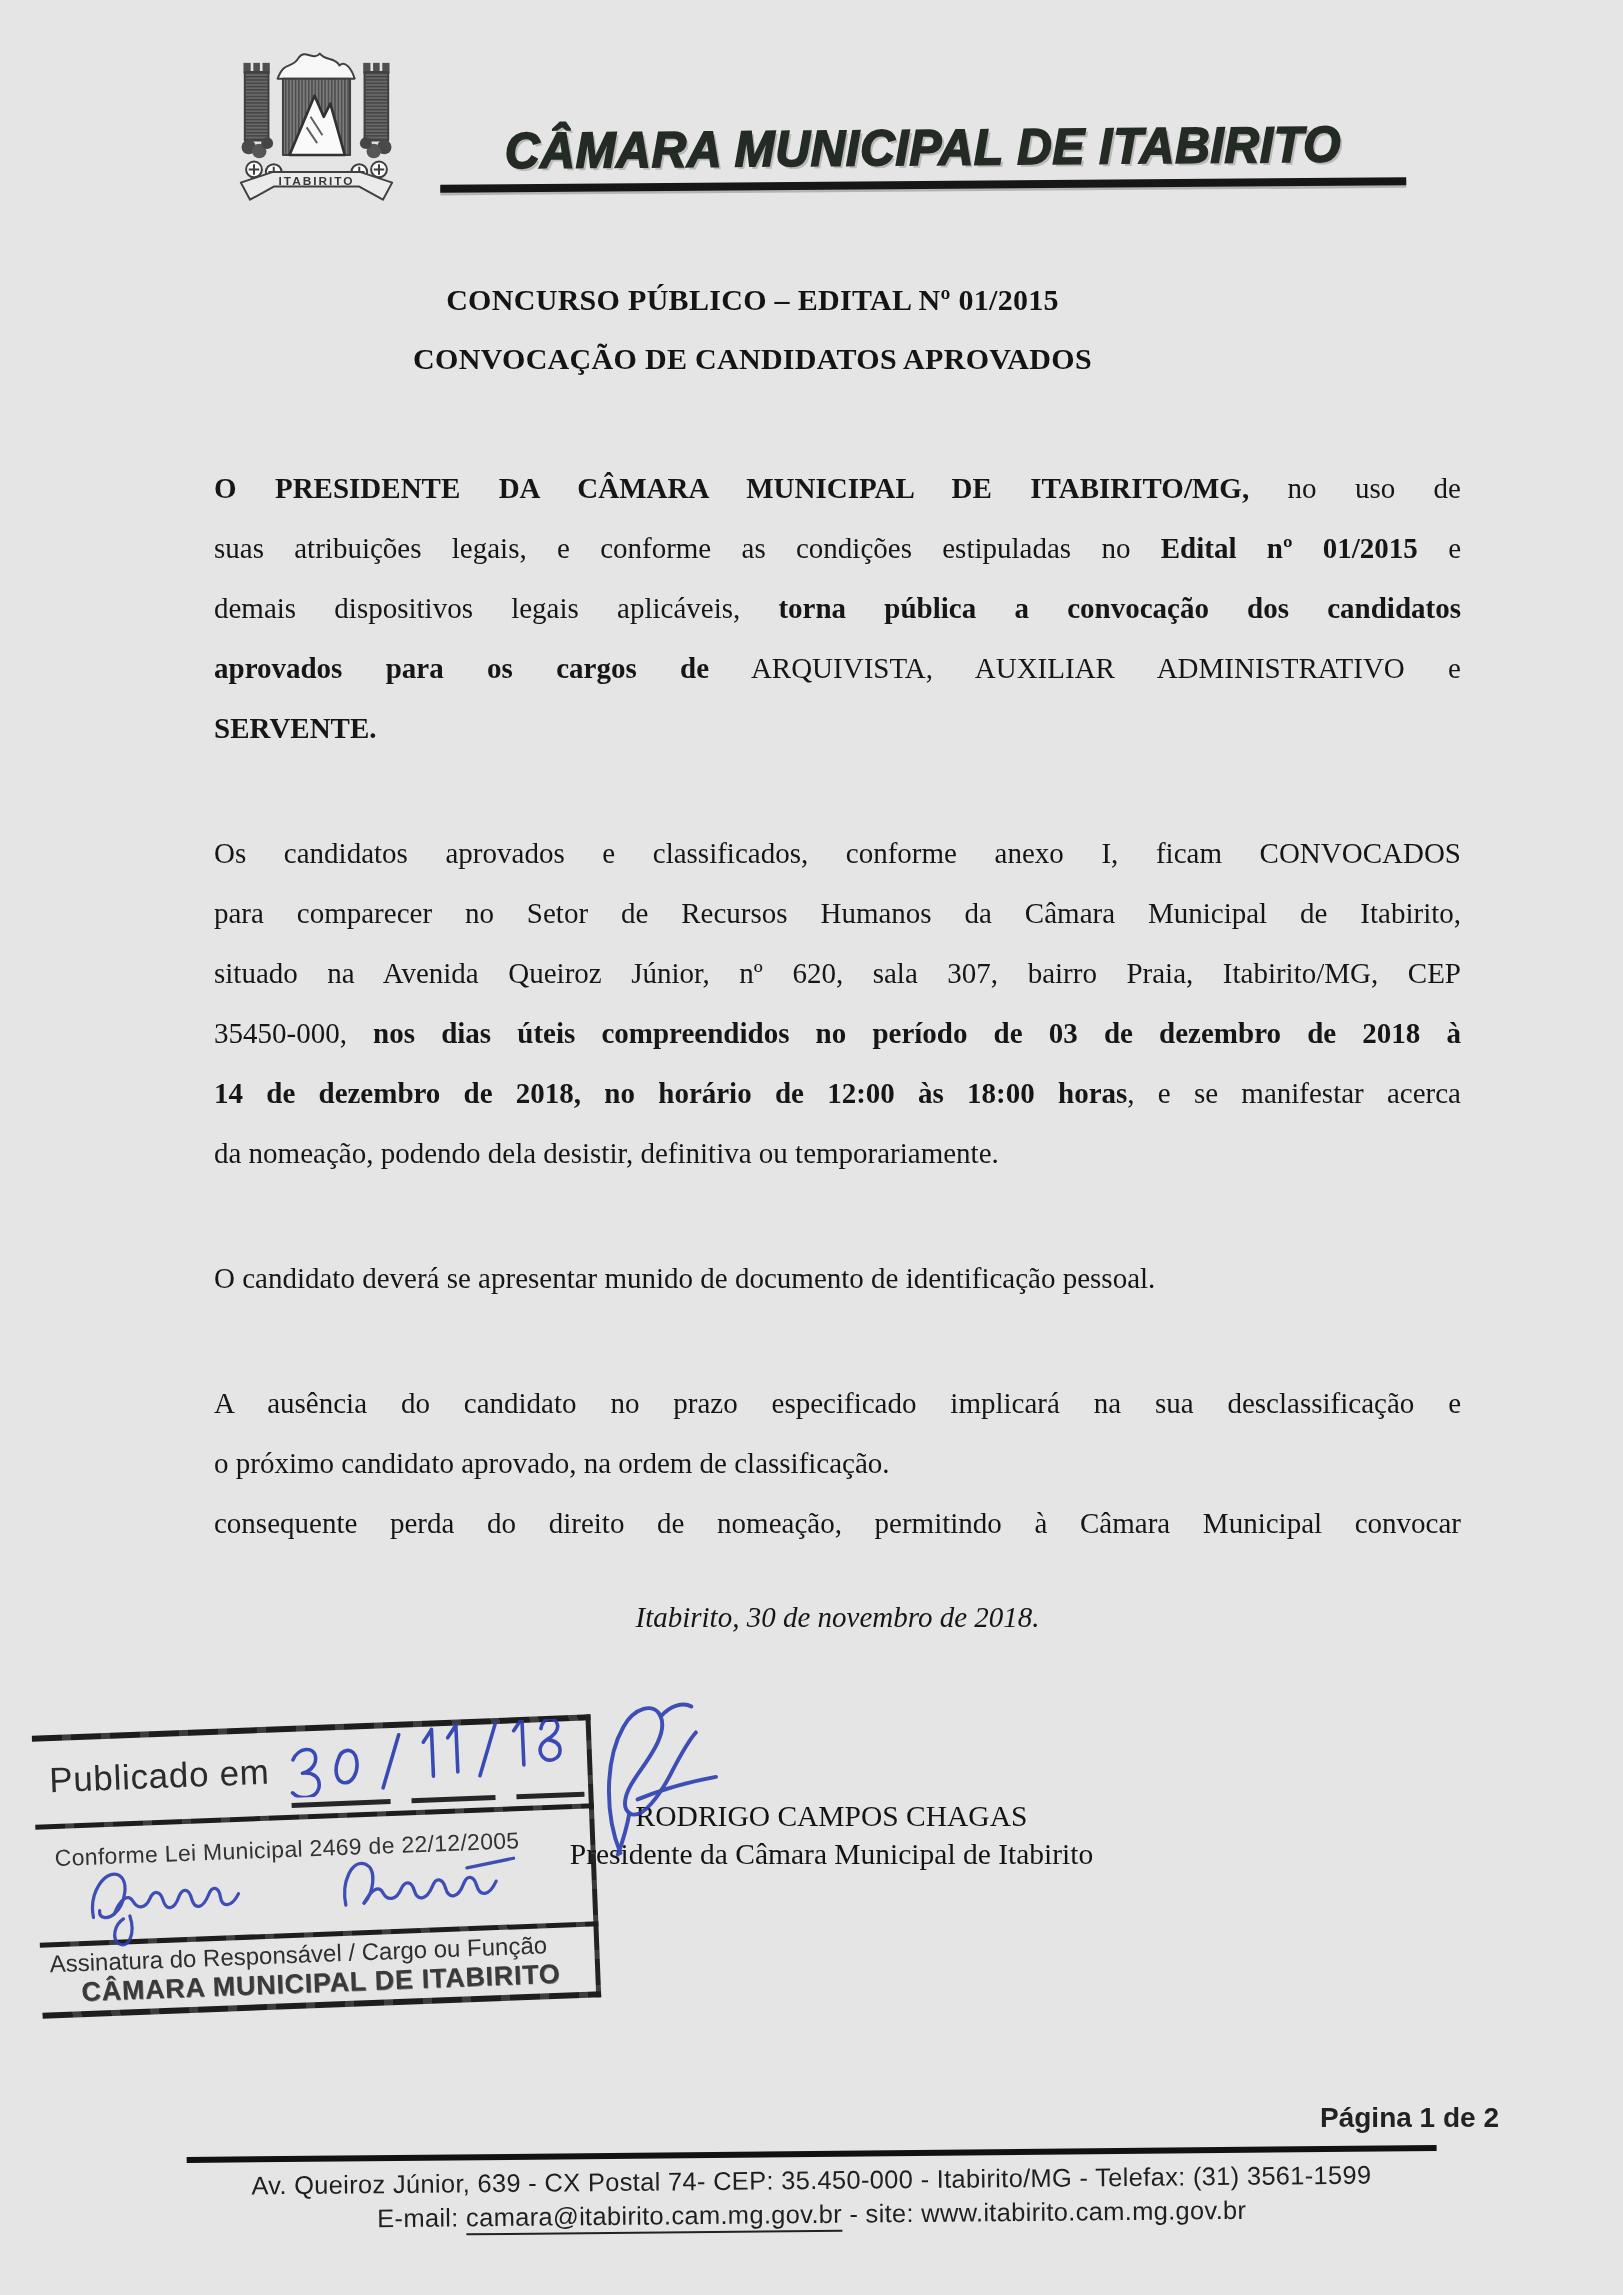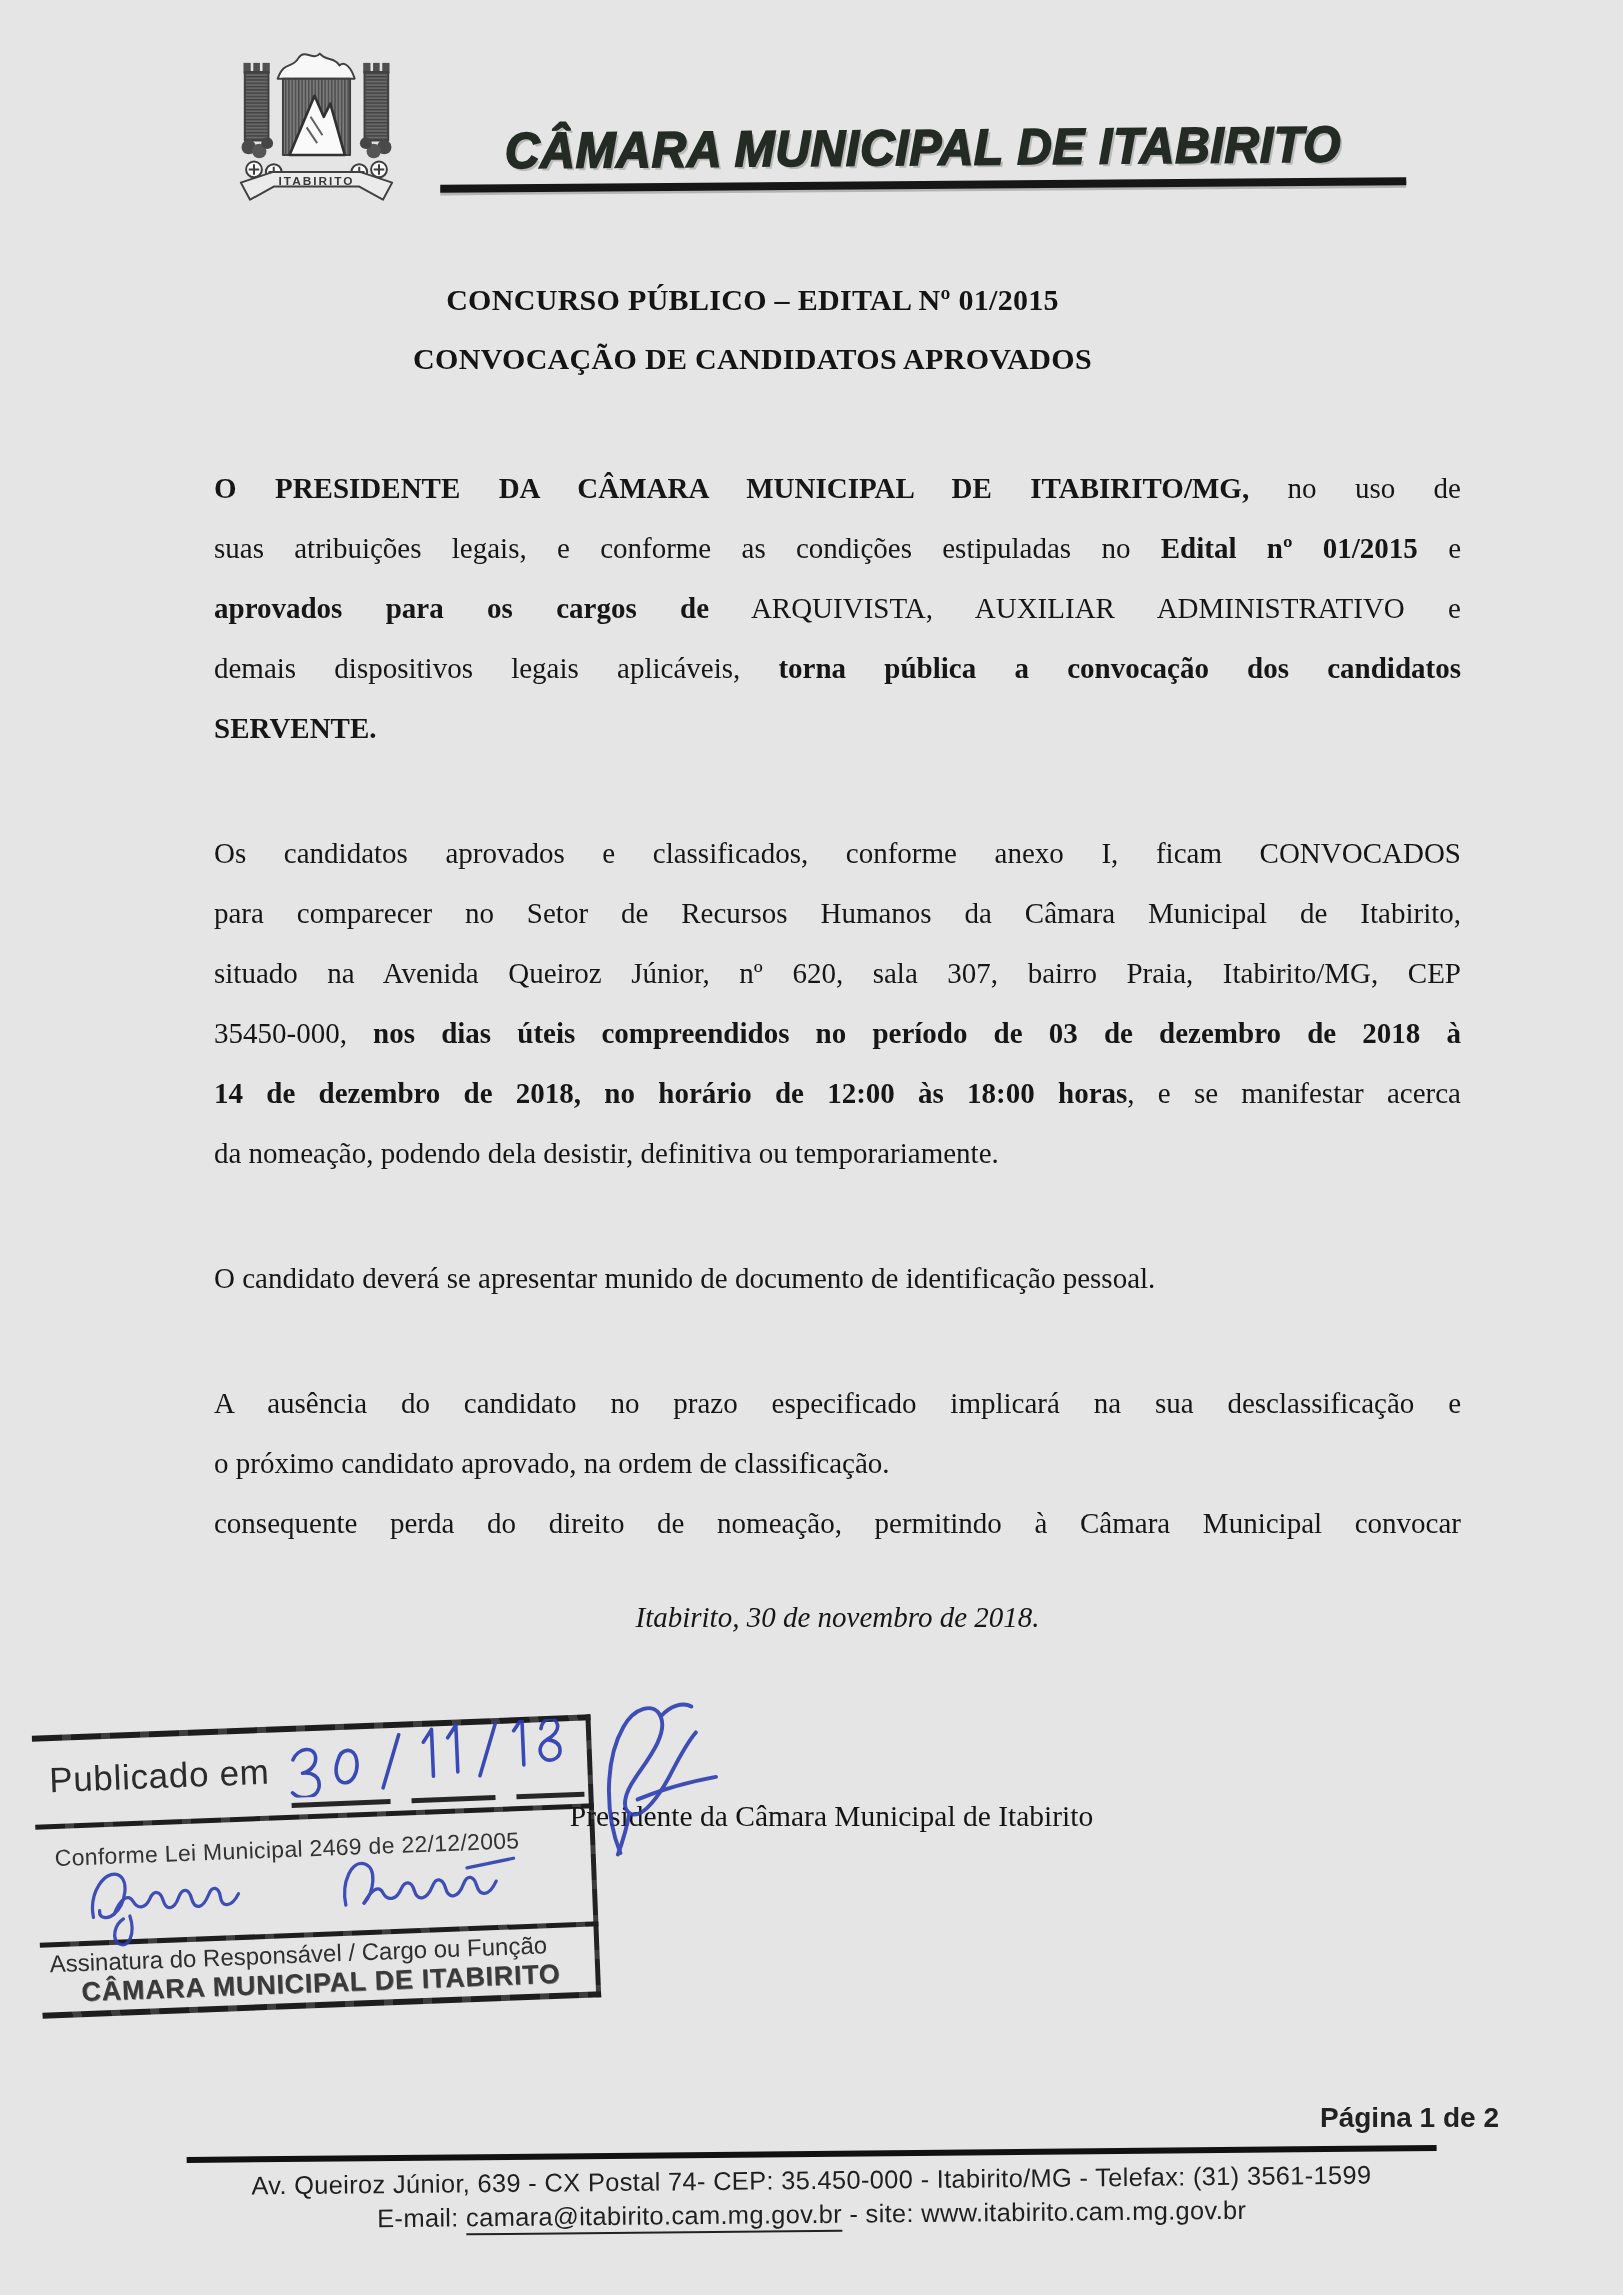--- a/index.html
+++ b/index.html
@@ -129,22 +129,22 @@
   <div class="title">
     <div>CONCURSO PÚBLICO – EDITAL Nº 01/2015</div>
     <div>CONVOCAÇÃO DE CANDIDATOS APROVADOS</div>
   </div>
 
   <div class="bodytext">
 
     <div class="para">
       <div class="jl"><b>O PRESIDENTE DA CÂMARA MUNICIPAL DE ITABIRITO/MG,</b><span> no uso de</span></div>
       <div class="jl"><span>suas atribuições legais, e conforme as condições estipuladas no</span><b> Edital nº 01/2015</b><span> e</span></div>
+      <div class="jl"><span>demais dispositivos legais aplicáveis,</span><b> torna pública a convocação dos candidatos</b></div>
       <div class="jl"><b>aprovados para os cargos de</b><span> ARQUIVISTA, AUXILIAR ADMINISTRATIVO e</span></div>
-      <div class="jl"><span>demais dispositivos legais aplicáveis,</span><b> torna pública a convocação dos candidatos</b></div>
       <div class="jl end"><b>SERVENTE.</b></div>
     </div>
 
     <div class="para">
       <div class="jl"><span>Os candidatos aprovados e classificados, conforme anexo I, ficam CONVOCADOS</span></div>
       <div class="jl"><span>para comparecer no Setor de Recursos Humanos da Câmara Municipal de Itabirito,</span></div>
       <div class="jl"><span>situado na Avenida Queiroz Júnior, nº 620, sala 307, bairro Praia, Itabirito/MG, CEP</span></div>
       <div class="jl"><span>35450-000,</span><b> nos dias úteis compreendidos no período de 03 de dezembro de 2018 à</b></div>
       <div class="jl"><b>14 de dezembro de 2018, no horário de 12:00 às 18:00 horas</b><span>, e se manifestar acerca</span></div>
       <div class="jl end"><span>da nomeação, podendo dela desistir, definitiva ou temporariamente.</span></div>
@@ -157,20 +157,21 @@
     <div class="para">
       <div class="jl"><span>A ausência do candidato no prazo especificado implicará na sua desclassificação e</span></div>
       <div class="jl end"><span>o próximo candidato aprovado, na ordem de classificação.</span></div>
       <div class="jl"><span>consequente perda do direito de nomeação, permitindo à Câmara Municipal convocar</span></div>
     </div>
   </div>
 
   <div class="dateline">Itabirito, 30 de novembro de 2018.</div>
 
   <div class="sig">
+    <div>RODRIGO CAMPOS CHAGAS</div>
     <div>Presidente da Câmara Municipal de Itabirito</div>
   </div>
 
   <svg class="scribble" viewBox="0 0 252 254" xmlns="http://www.w3.org/2000/svg">
     <g fill="none" stroke="#2c3db0" stroke-width="6" stroke-linecap="round" stroke-linejoin="round" opacity=".9">
       <path d="M46,238 C26,178 32,94 64,46 C82,18 114,10 122,34 C132,62 96,100 76,126 C60,146 52,168 64,178 C82,192 114,152 134,118 C150,92 162,74 174,62"></path>
       <path d="M78,158 C114,146 164,136 200,132"></path>
       <path d="M64,178 C58,202 50,222 42,240"></path>
       <path d="M122,34 C138,18 158,14 170,22"></path>
     </g>

